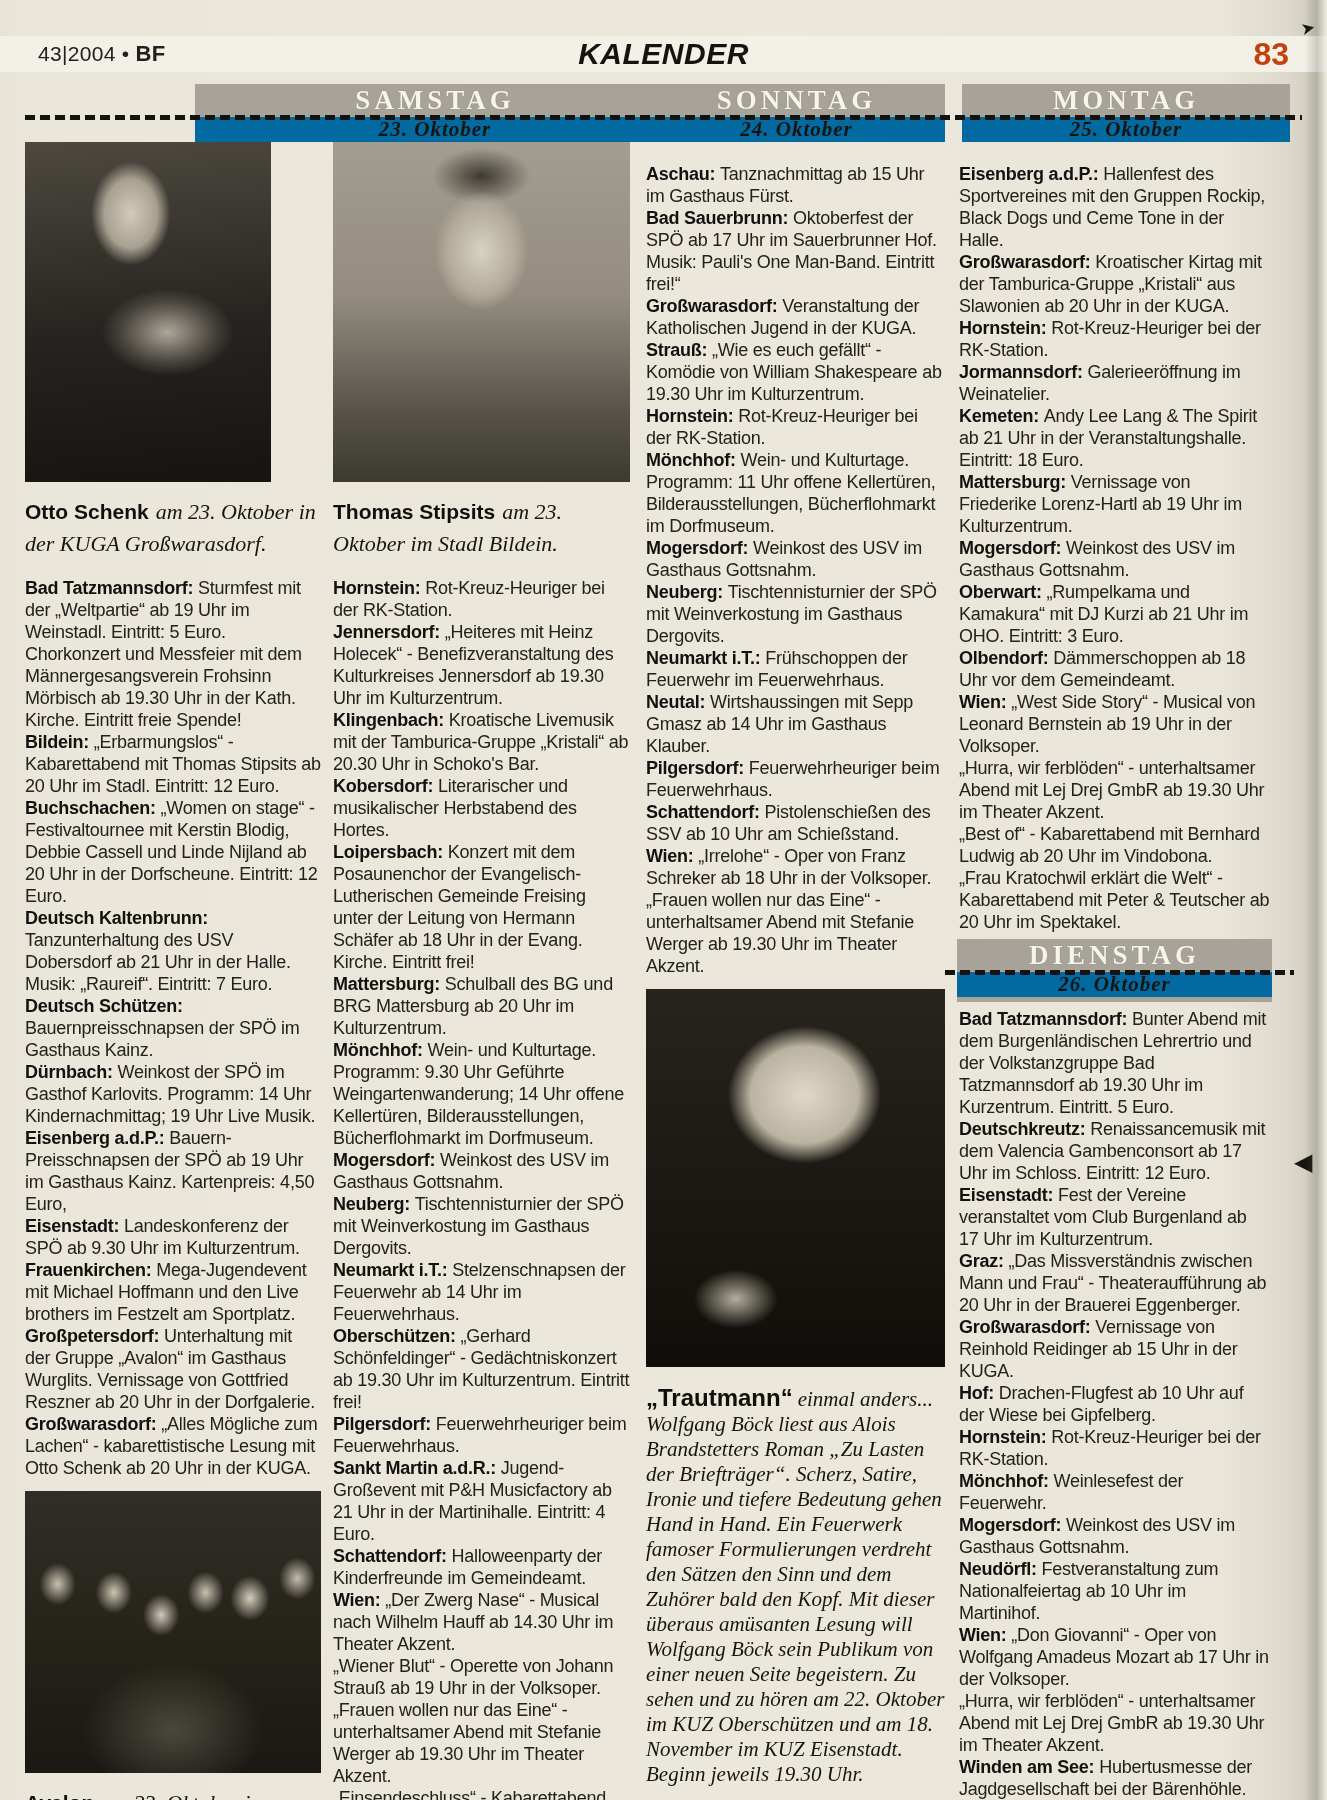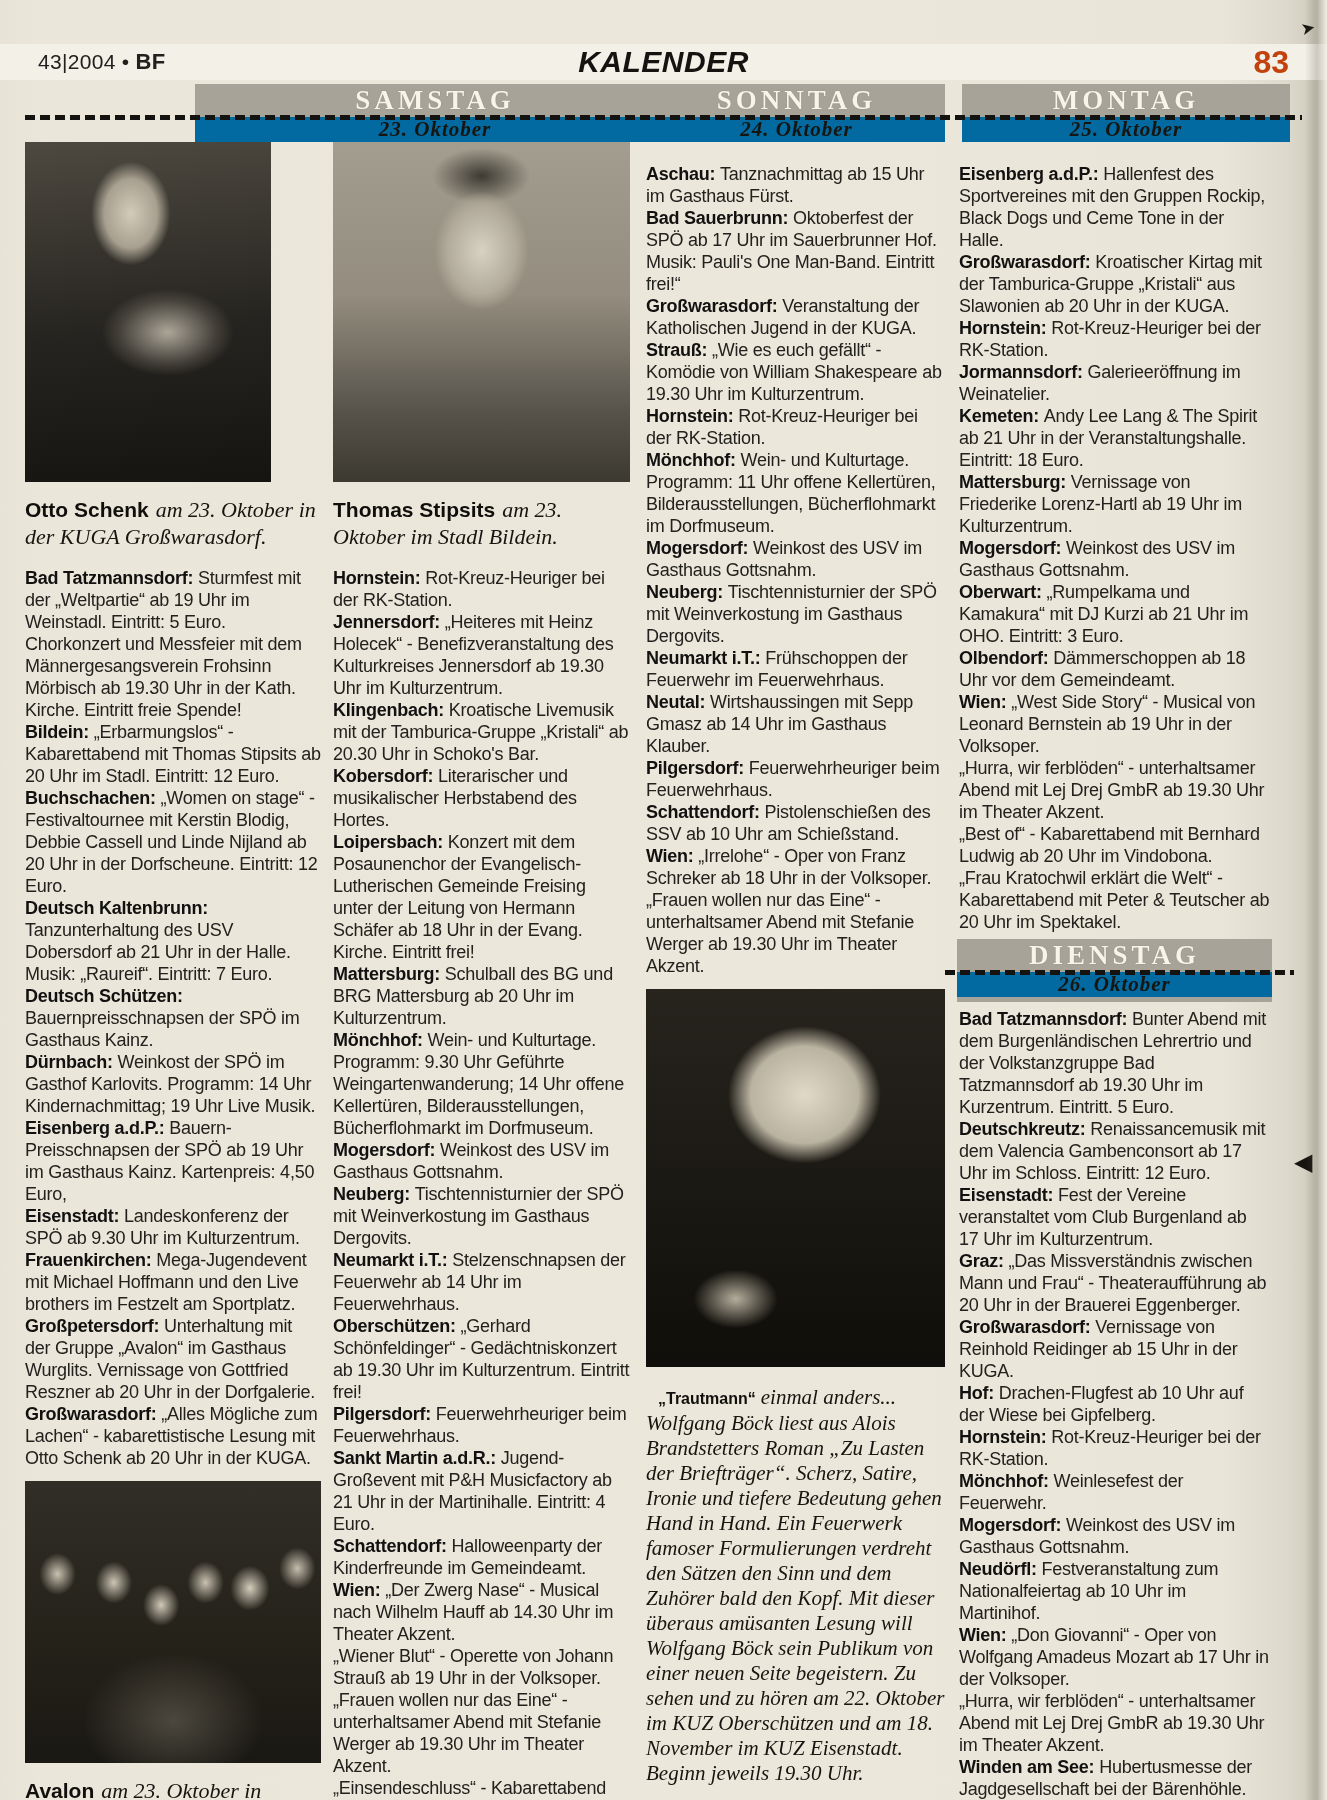--- a/index.html
+++ b/index.html
@@ -2,21 +2,21 @@
 <html><head>
 <meta charset="utf-8">
 <style>
   html,body{margin:0;padding:0;background:#b7b2a6;}
   .page{
     position:relative; width:1327px; height:1800px; overflow:hidden;
     background:linear-gradient(90deg,#e7e3d6 0,#eae6da 3%,#ebe7db 60%,#e9e5d8 92%,#ddd9cc 97%,#cfcbbd 99%,#e2decf 100%);
     font-family:"Liberation Sans",sans-serif; color:#1e1c19;
   }
   
-  .masthead{position:absolute;left:0;right:0;top:44px;height:36px;background:#f3f0e8;
+  .masthead{position:absolute;left:0;right:0;top:36px;height:36px;background:#f3f0e8;
     display:flex;align-items:center;justify-content:space-between;padding:0 38px;box-sizing:border-box;}
   .issue{font-size:21px;letter-spacing:.3px;color:#22201c;}
   .issue b{font-size:22px;}
   .kalender{position:absolute;left:50%;transform:translateX(-50%);font-weight:bold;font-style:italic;
     font-size:30px;letter-spacing:.5px;color:#141310;}
   .pageno{font-weight:bold;font-size:32px;color:#c2410c;}
   
   .daybar{position:absolute;top:84px;height:58px;background:#a8a399;}
   .dayname{height:33px;display:flex;align-items:center;justify-content:center;
     font-family:"Liberation Serif",serif;font-weight:bold;font-size:27px;letter-spacing:4px;
@@ -53,24 +53,24 @@
     radial-gradient(ellipse 28px 32px at 76% 38%,#d5cebd 0,rgba(0,0,0,0) 70%),
     radial-gradient(ellipse 26px 30px at 92% 31%,#c5beae 0,rgba(0,0,0,0) 70%),
     radial-gradient(ellipse 120px 90px at 50% 85%,#78736680 0,rgba(0,0,0,0) 75%),
     linear-gradient(180deg,#312e27 0,#242119 60%,#1a1813 100%);}
   .photo-trautmann{height:378px;background:
     radial-gradient(ellipse 98px 88px at 53% 28%,#e0d9c8 0,#bab3a1 55%,rgba(0,0,0,0) 78%),
     radial-gradient(ellipse 60px 42px at 30% 82%,#b5ae9d 0,rgba(0,0,0,0) 70%),
     linear-gradient(180deg,#27241e 0,#17150f 70%,#0f0e0a 100%);}
   
   .cap{margin:14px 0 17px;font-family:"Liberation Serif",serif;font-style:italic;
-    font-size:22px;line-height:27px;color:#17150f;}
+    font-size:22px;line-height:32px;color:#17150f;}
   .cap b{font-family:"Liberation Sans",sans-serif;font-style:normal;font-size:21px;margin-right:7px;color:#100f0c;}
   .cap-trautmann{margin:18px 0 0;font-size:21px;line-height:25px;}
-  .cap-trautmann b{font-size:16px;margin-right:5px;margin-left:12px;}
+  .cap-trautmann b{font-size:24px;margin-right:5px;}
   .mt{margin-top:12px;}
   
   .inlinebar{position:relative;margin:6px -2px 6px;background:#a8a399;height:63px;}
   .inlinebar .dash2{position:absolute;left:-12px;right:-22px;top:31px;height:5px;
     background:repeating-linear-gradient(90deg,#15130f 0 10px,rgba(0,0,0,0) 10px 15px);}
   
   .mark{position:absolute;color:#16140f;}
   .mark-tr{left:1301px;top:18px;font-size:17px;transform:rotate(-12deg);}
   .mark-mr{left:1294px;top:1148px;font-size:24px;}
   .edge{position:absolute;top:0;bottom:0;right:0;width:22px;

